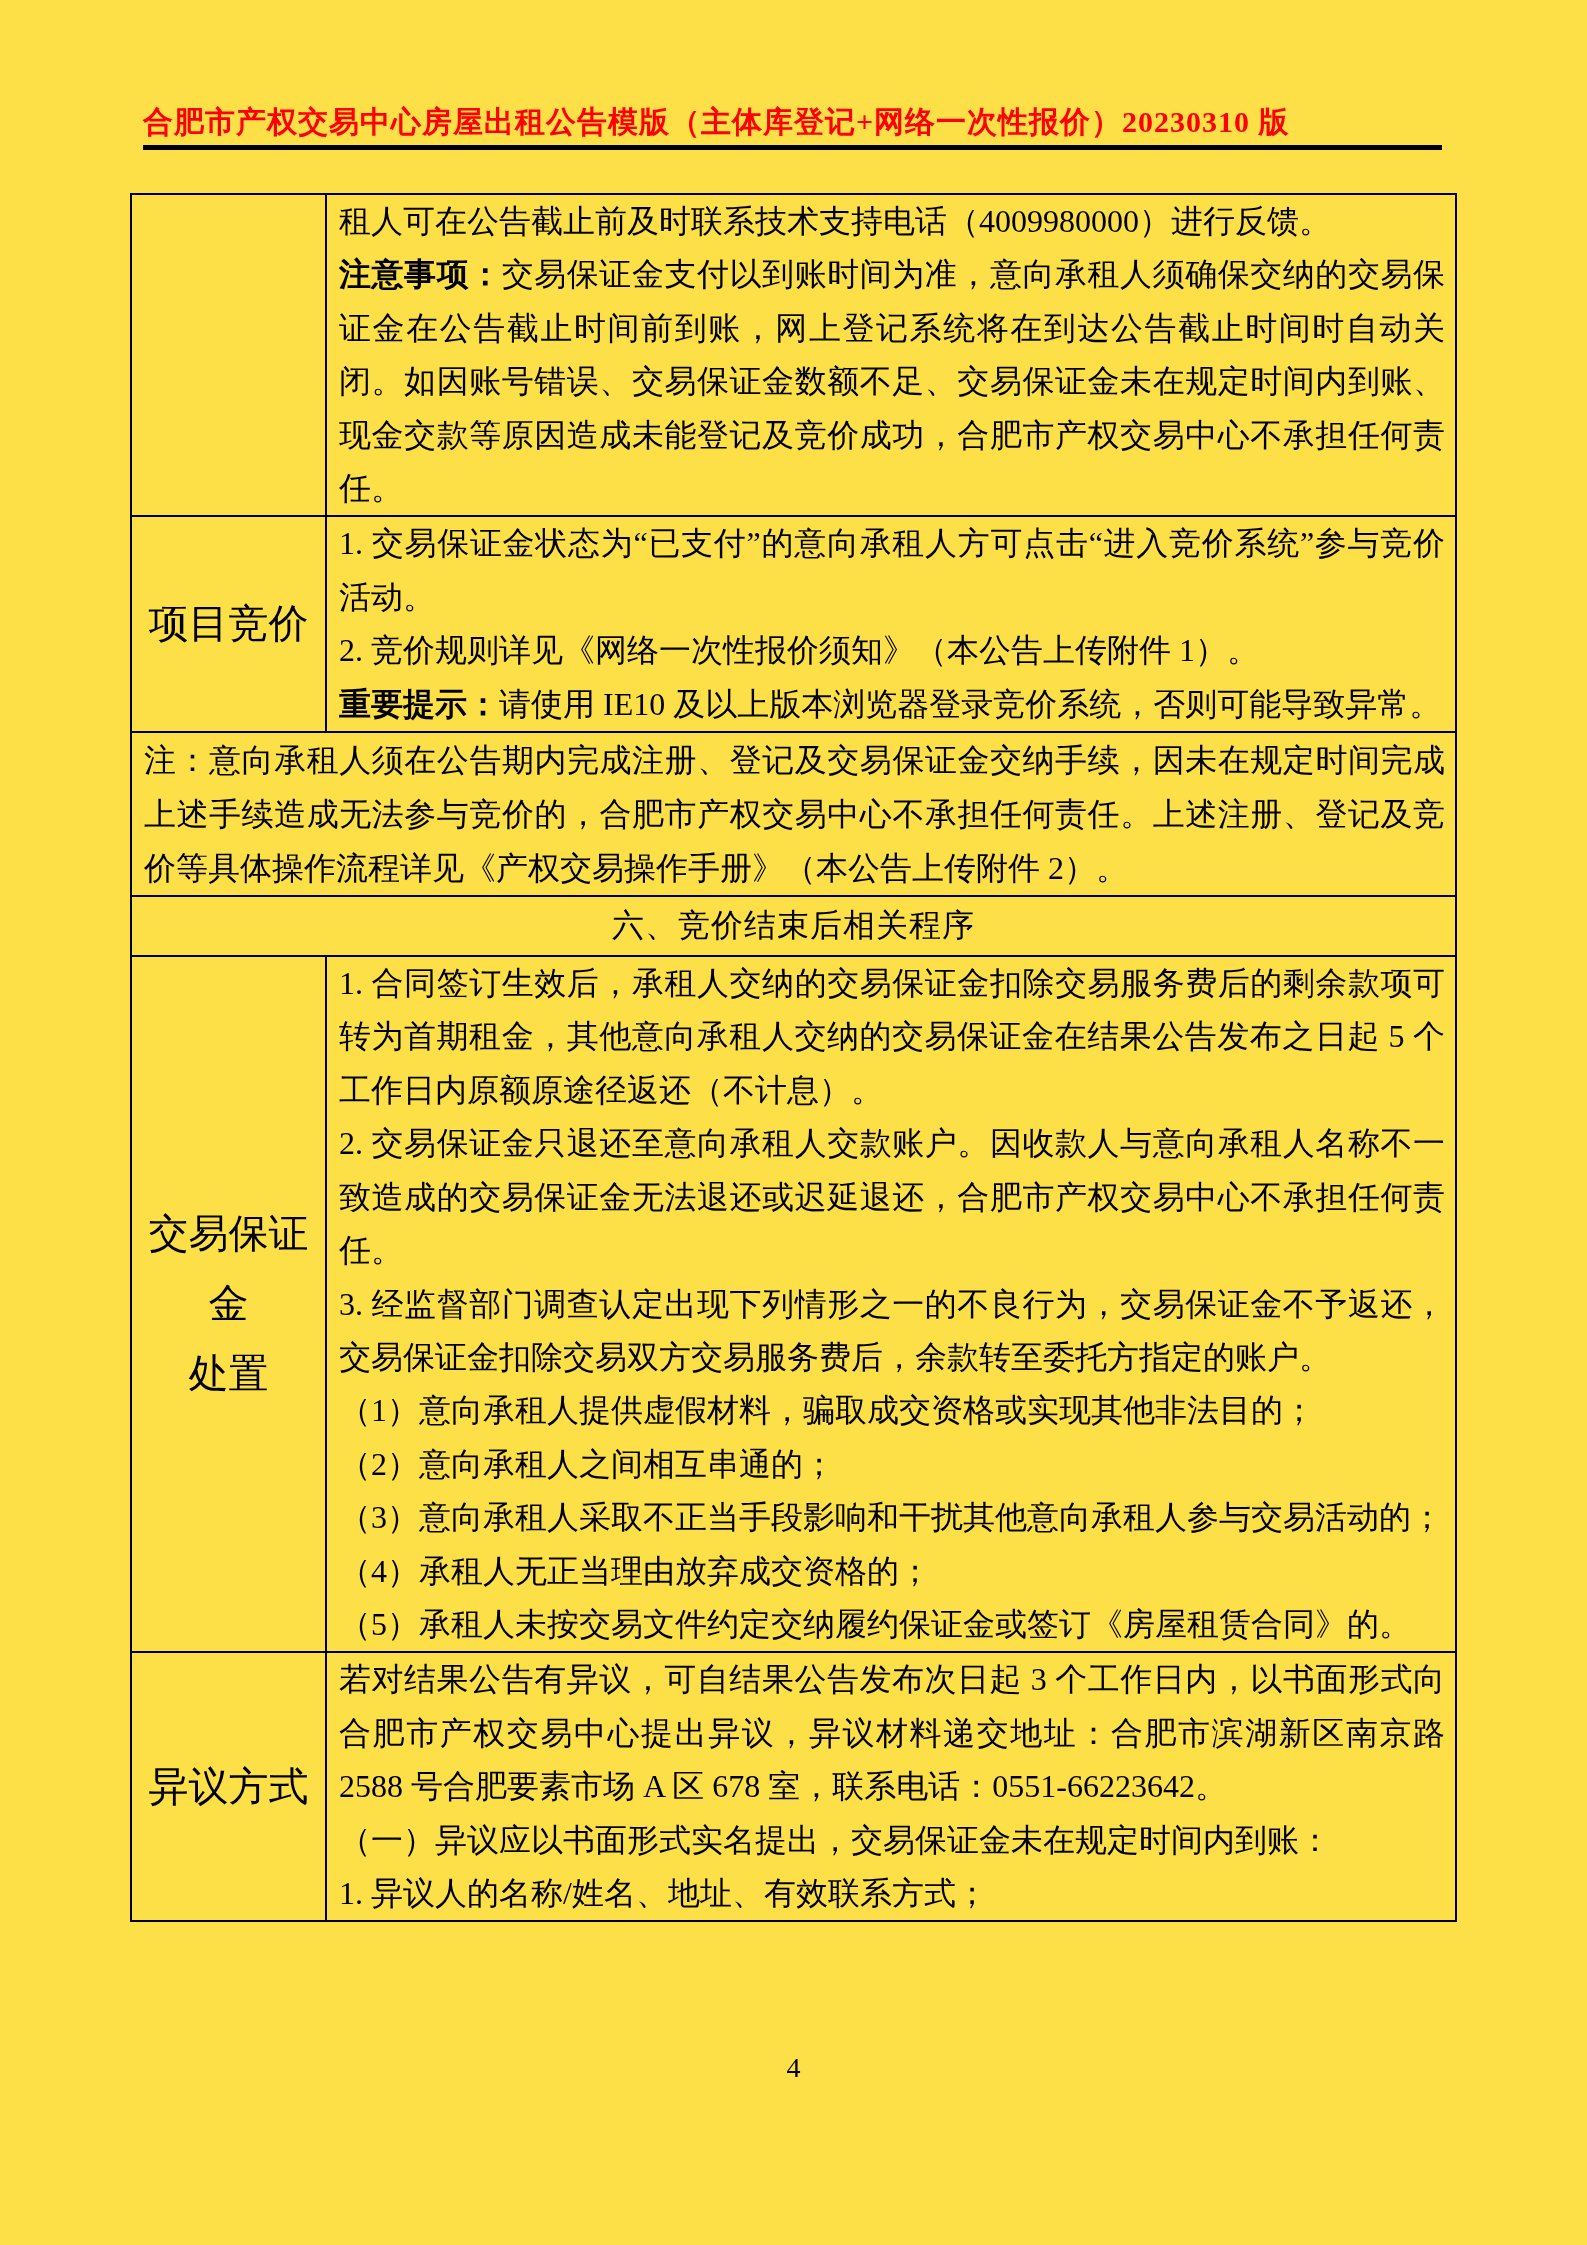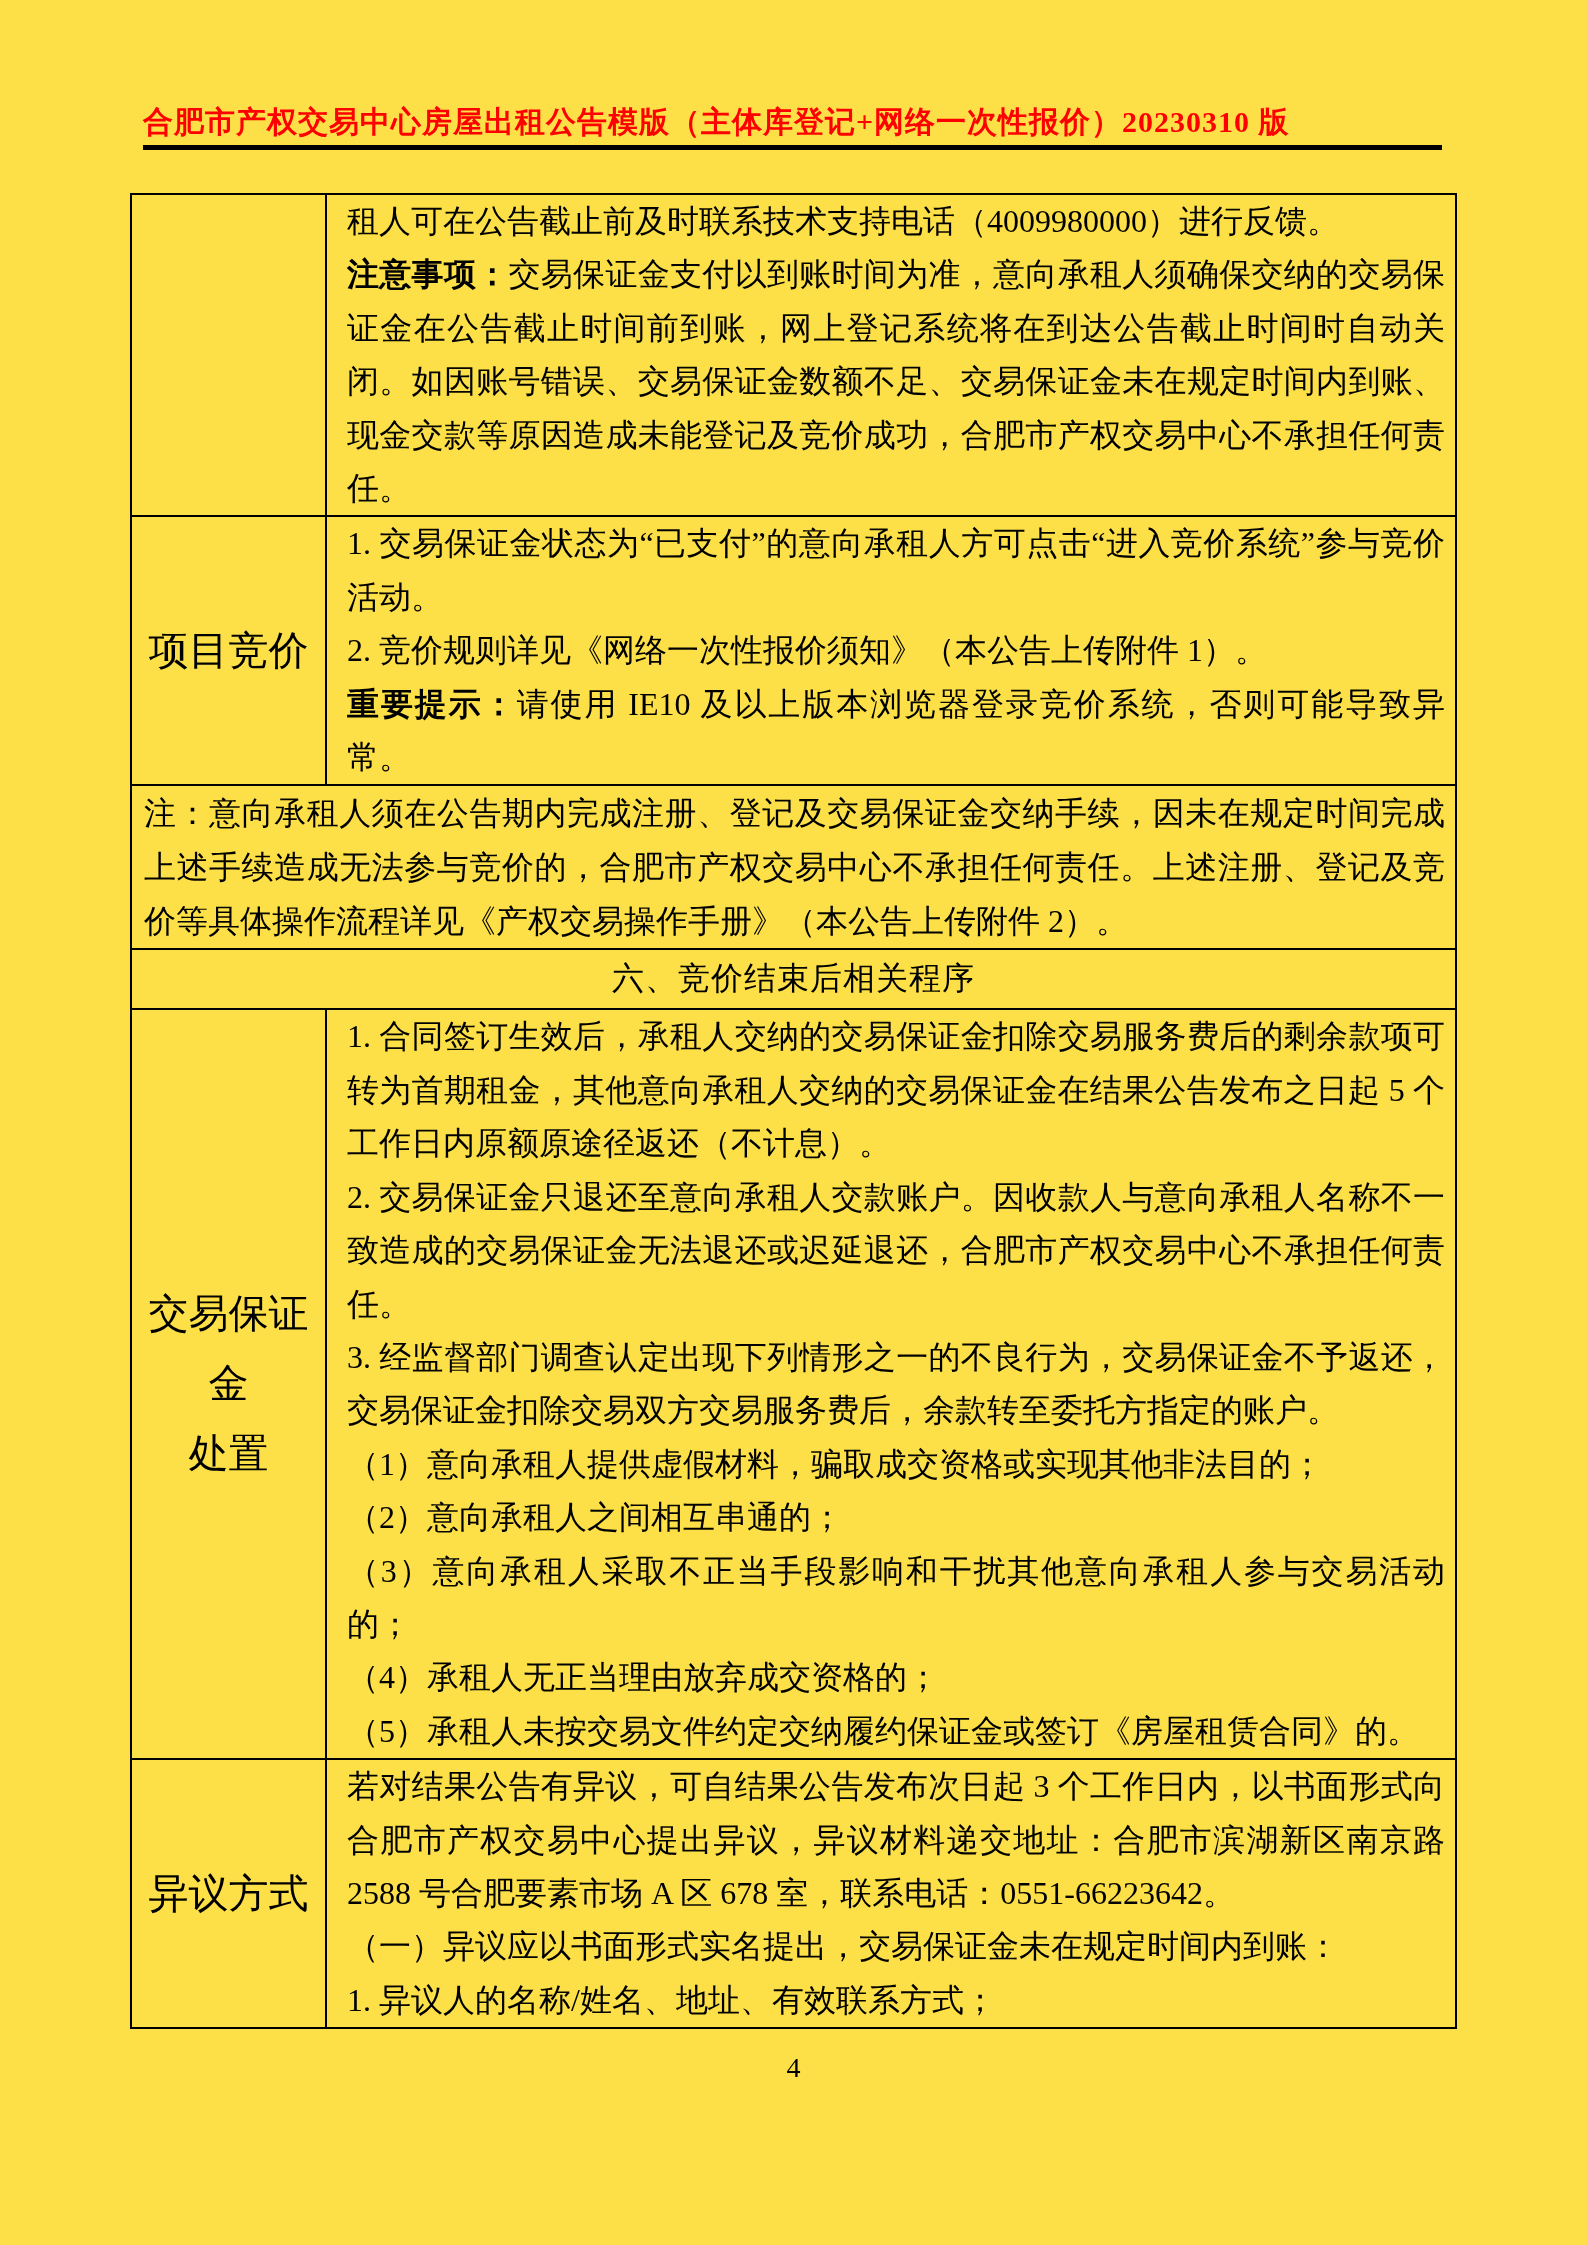--- a/index.html
+++ b/index.html
@@ -40,21 +40,21 @@
   .h-d{height:60px}.h-e{height:214px}.h-f{height:642px}.h-g{height:268px}
   .label{
     text-align:center;
     vertical-align:middle;
     font-size:40px;
     line-height:70px;
     white-space:pre-line;
     padding:0 8px;
   }
   .content{
-    padding:0 10px 0 20px;
+    padding:0 10px 0 12px;
     font-size:32px;
     line-height:53.4px;
     text-align:justify;
     text-justify:inter-character;
     vertical-align:middle;
   }
   .content p{margin:0;}
   .bp{font-weight:bold;}
   .note-cell{
     padding:0 10px 0 12px;

